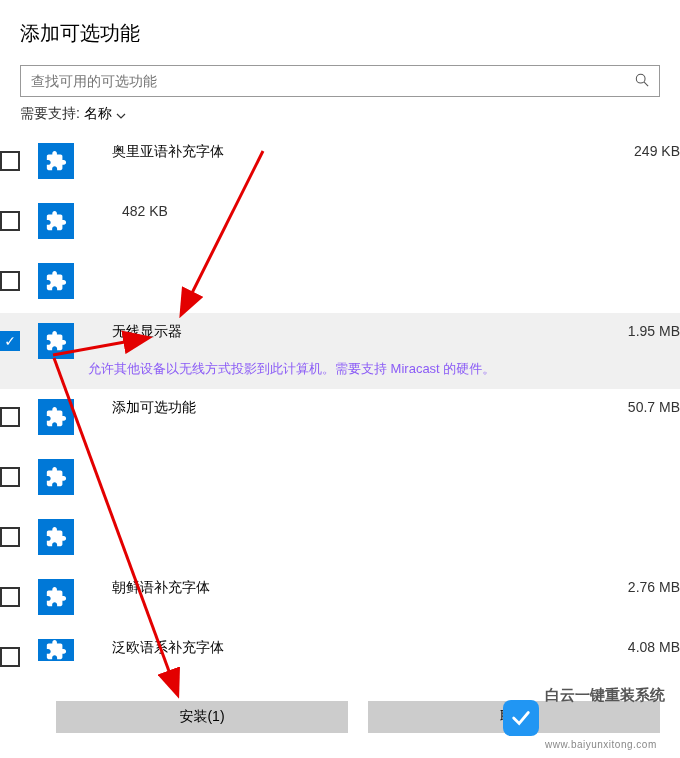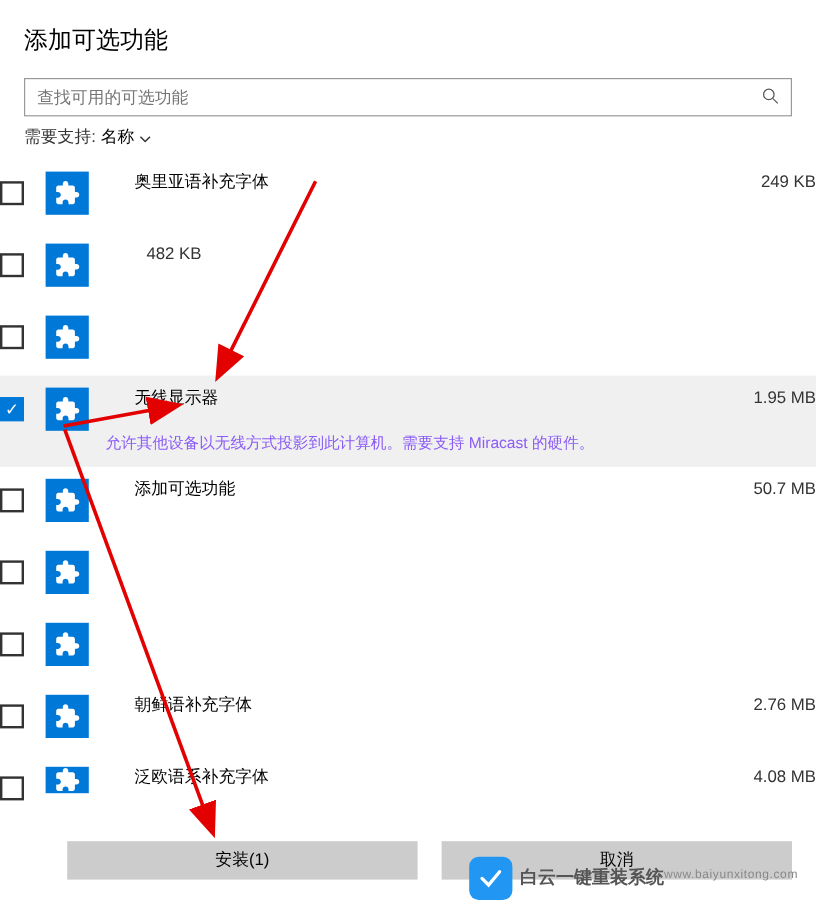--- a/index.html
+++ b/index.html
@@ -162,22 +162,23 @@
       height: 36px;
       background: #2196f3;
       border-radius: 8px;
       display: flex;
       align-items: center;
       justify-content: center;
       color: white;
     }
     .watermark-text {
       display: flex;
-      flex-direction: row;
+      flex-direction: column;
       line-height: 1.1;
+      gap: 36px;
     }
     .watermark-main {
       font-size: 15px;
       font-weight: bold;
       color: #555;
     }
     .watermark-sub {
       font-size: 10px;
       color: #888;
       letter-spacing: 0.5px;

